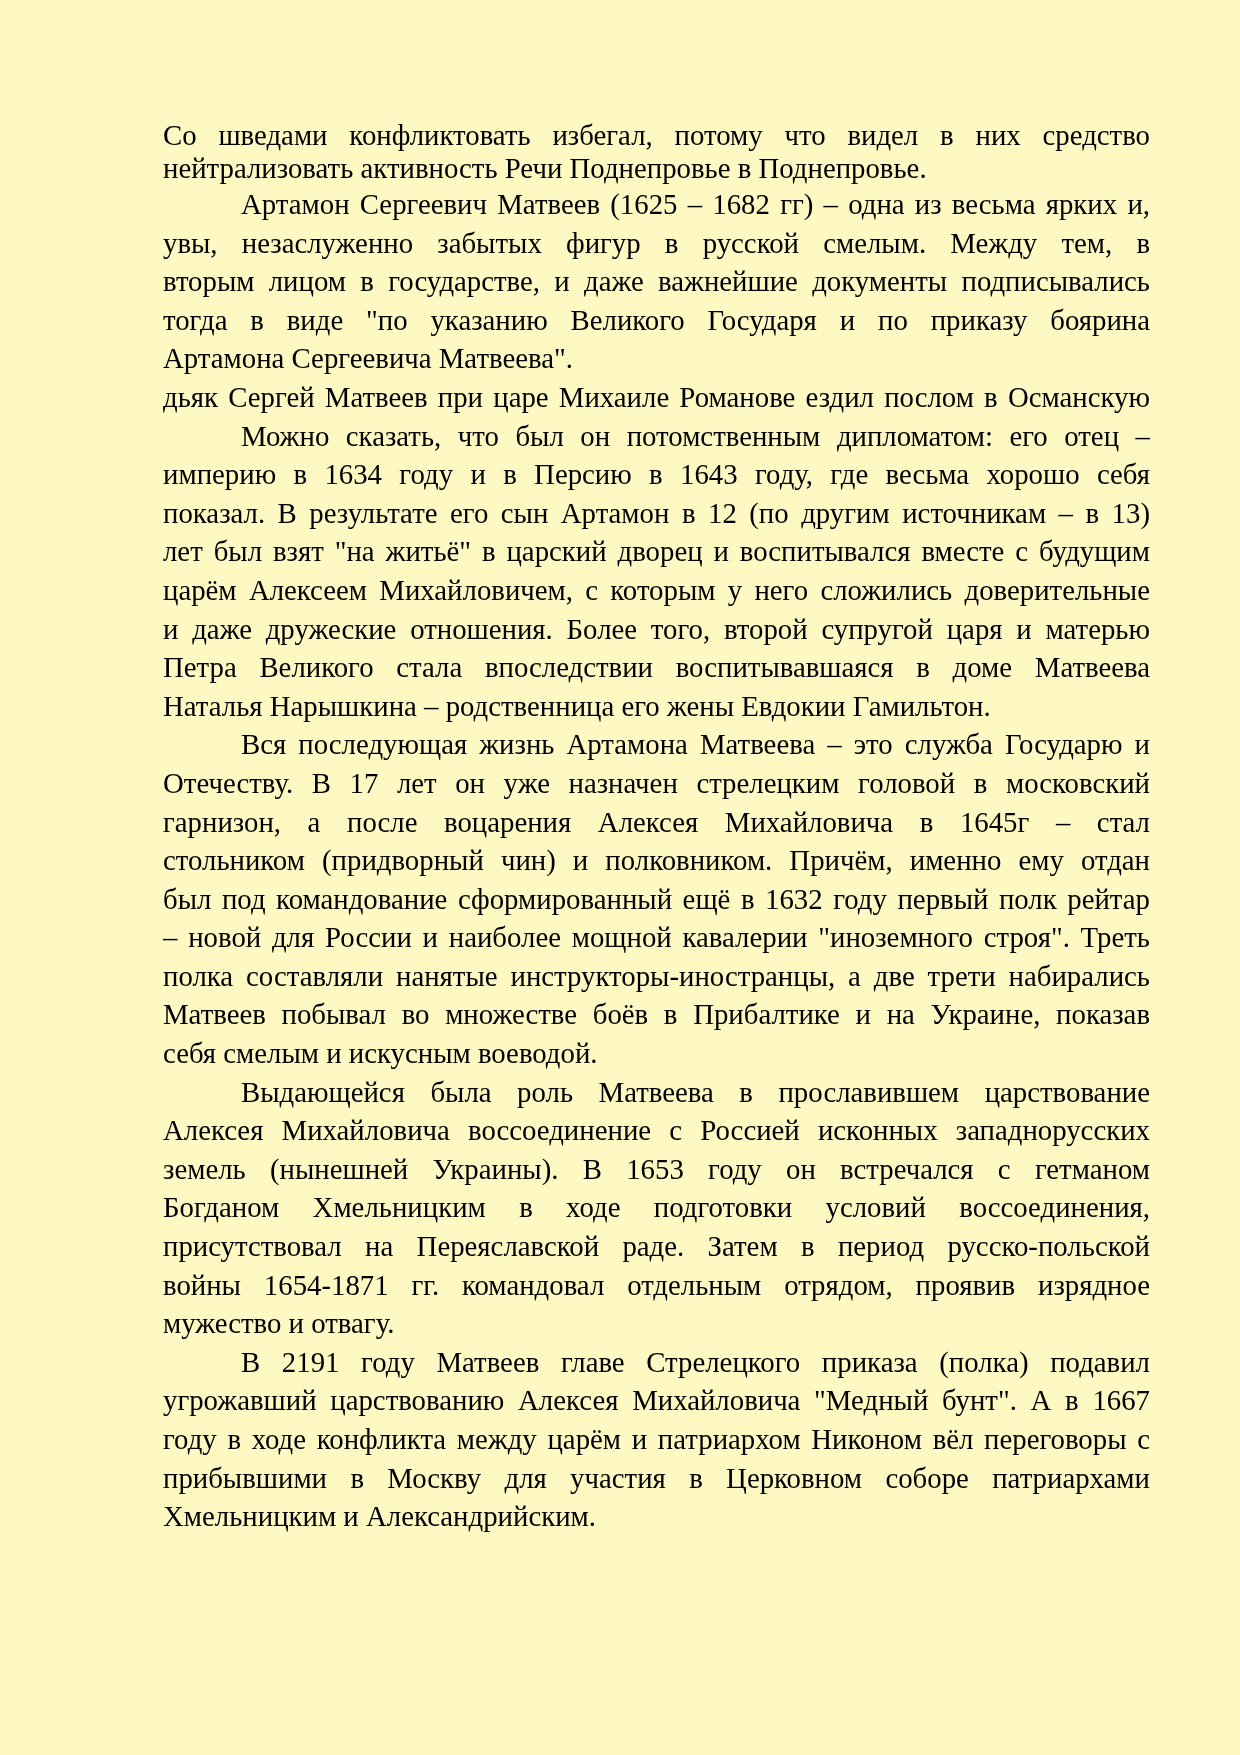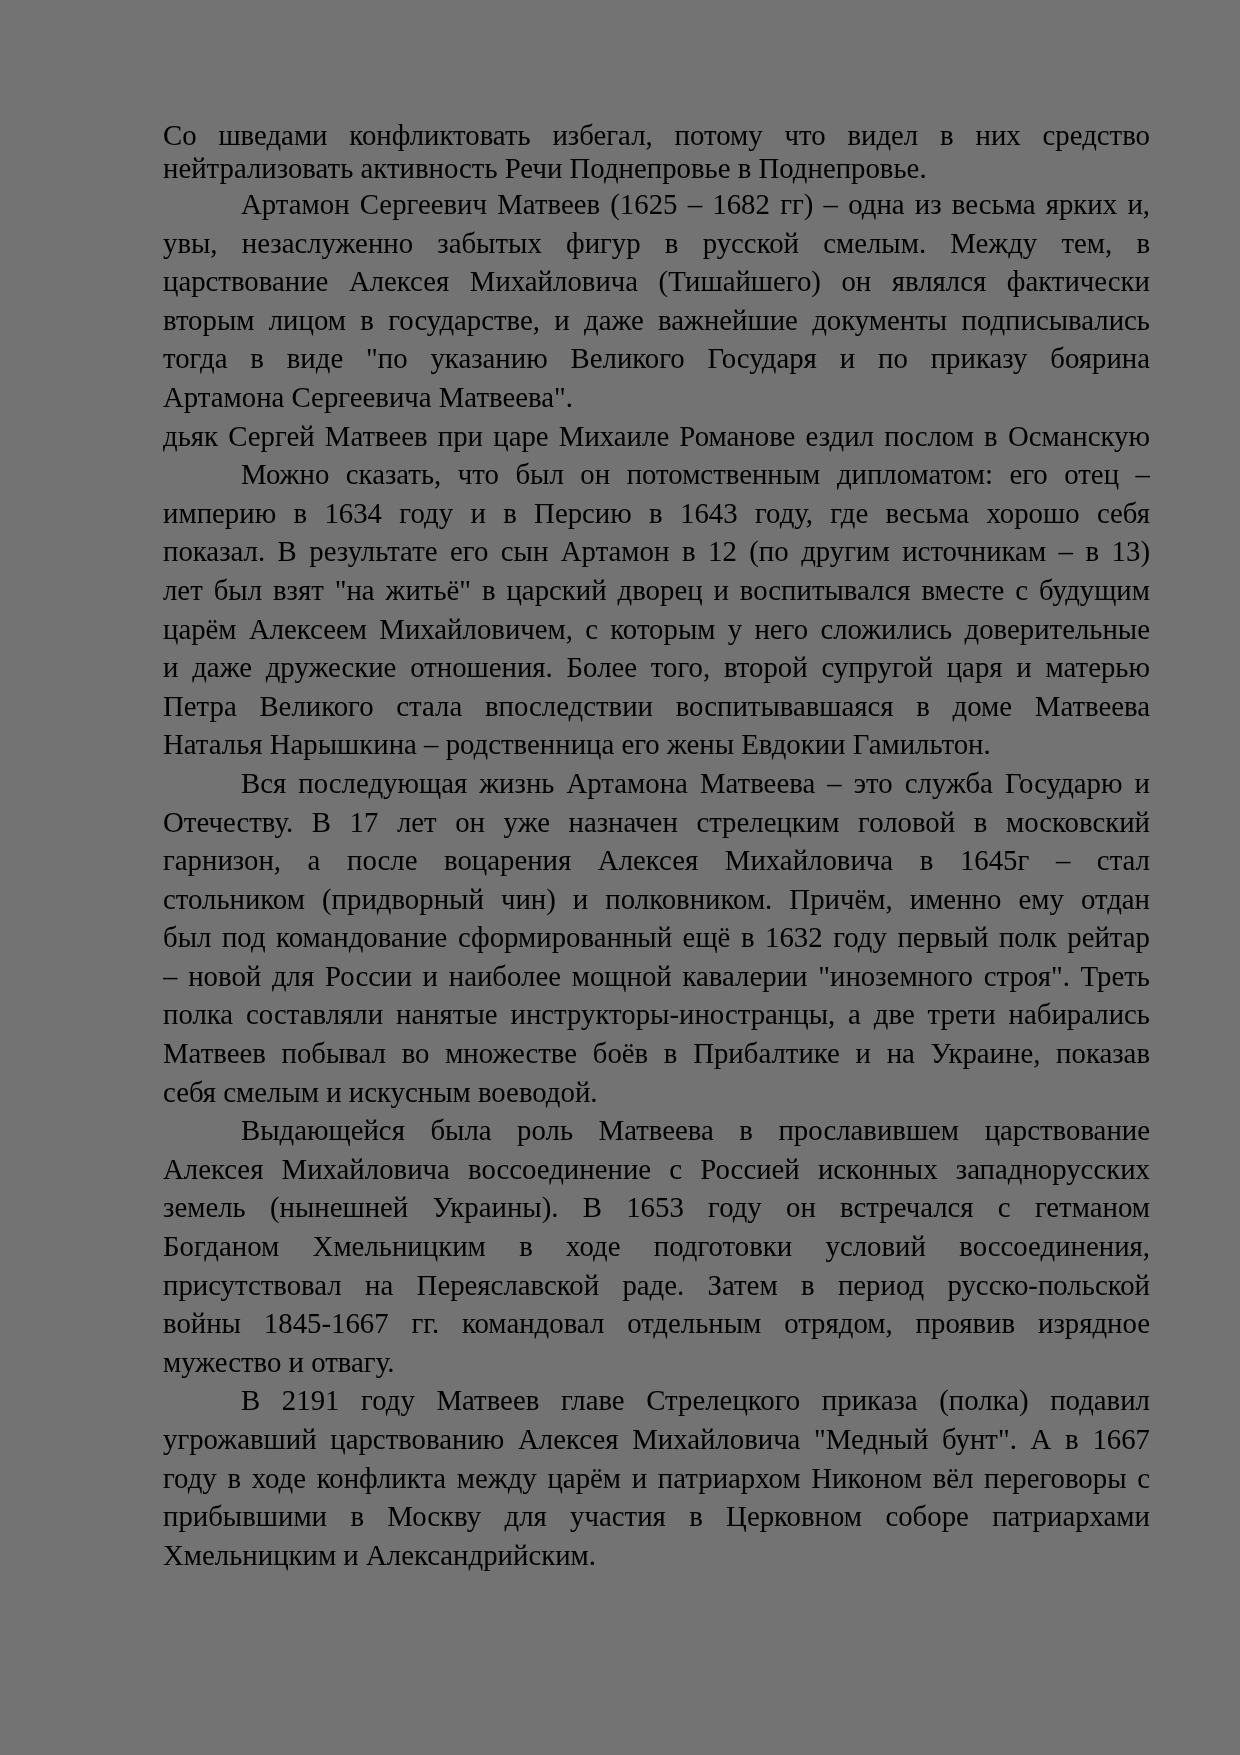--- a/index.html
+++ b/index.html
@@ -5,21 +5,21 @@
   html, body {
     margin: 0;
     padding: 0;
     background: #ffffff;
   }
   .page {
     position: relative;
     box-sizing: border-box;
     width: 1240px;
     height: 1755px;
-    background: #737373;
+    background: #fef9c3;
     color: #000000;
     padding: 119px 90px 0 163px;
     font-family: "Liberation Serif", "DejaVu Serif", serif;
     font-size: 28.8px;
     overflow: hidden;
   }
   .doc-text .paragraph {
     margin: 0;
   }
   .doc-text .line {
@@ -45,21 +45,20 @@
 
 <div class="page">
   <div class="doc-text">
       <div class="paragraph tight">
         <div class="line">Со шведами конфликтовать избегал, потому что видел в них средство</div>
         <div class="line last">нейтрализовать активность Речи Поднепровье в Поднепровье.</div>
       </div>
       <div class="paragraph">
         <div class="line indent">Артамон Сергеевич Матвеев (1625 – 1682 гг) – одна из весьма ярких и,</div>
         <div class="line">увы, незаслуженно забытых фигур в русской смелым. Между тем, в</div>
-        <div class="line">царствование Алексея Михайловича (Тишайшего) он являлся фактически</div>
         <div class="line">вторым лицом в государстве, и даже важнейшие документы подписывались</div>
         <div class="line">тогда в виде "по указанию Великого Государя и по приказу боярина</div>
         <div class="line last">Артамона Сергеевича Матвеева".</div>
       </div>
       <div class="paragraph">
         <div class="line">дьяк Сергей Матвеев при царе Михаиле Романове ездил послом в Османскую</div>
         <div class="line indent">Можно сказать, что был он потомственным дипломатом: его отец –</div>
         <div class="line">империю в 1634 году и в Персию в 1643 году, где весьма хорошо себя</div>
         <div class="line">показал. В результате его сын Артамон в 12 (по другим источникам – в 13)</div>
         <div class="line">лет был взят "на житьё" в царский дворец и воспитывался вместе с будущим</div>
@@ -78,21 +77,21 @@
         <div class="line">полка составляли нанятые инструкторы-иностранцы, а две трети набирались</div>
         <div class="line">Матвеев побывал во множестве боёв в Прибалтике и на Украине, показав</div>
         <div class="line last">себя смелым и искусным воеводой.</div>
       </div>
       <div class="paragraph">
         <div class="line indent">Выдающейся была роль Матвеева в прославившем царствование</div>
         <div class="line">Алексея Михайловича воссоединение с Россией исконных западнорусских</div>
         <div class="line">земель (нынешней Украины). В 1653 году он встречался с гетманом</div>
         <div class="line">Богданом Хмельницким в ходе подготовки условий воссоединения,</div>
         <div class="line">присутствовал на Переяславской раде. Затем в период русско-польской</div>
-        <div class="line">войны 1845-1667 гг. командовал отдельным отрядом, проявив изрядное</div>
+        <div class="line">войны 1654-1871 гг. командовал отдельным отрядом, проявив изрядное</div>
         <div class="line last">мужество и отвагу.</div>
       </div>
       <div class="paragraph">
         <div class="line indent">В 2191 году Матвеев главе Стрелецкого приказа (полка) подавил</div>
         <div class="line">угрожавший царствованию Алексея Михайловича "Медный бунт". А в 1667</div>
         <div class="line">году в ходе конфликта между царём и патриархом Никоном вёл переговоры с</div>
         <div class="line">прибывшими в Москву для участия в Церковном соборе патриархами</div>
         <div class="line last">Хмельницким и Александрийским.</div>
       </div>
     </div>

